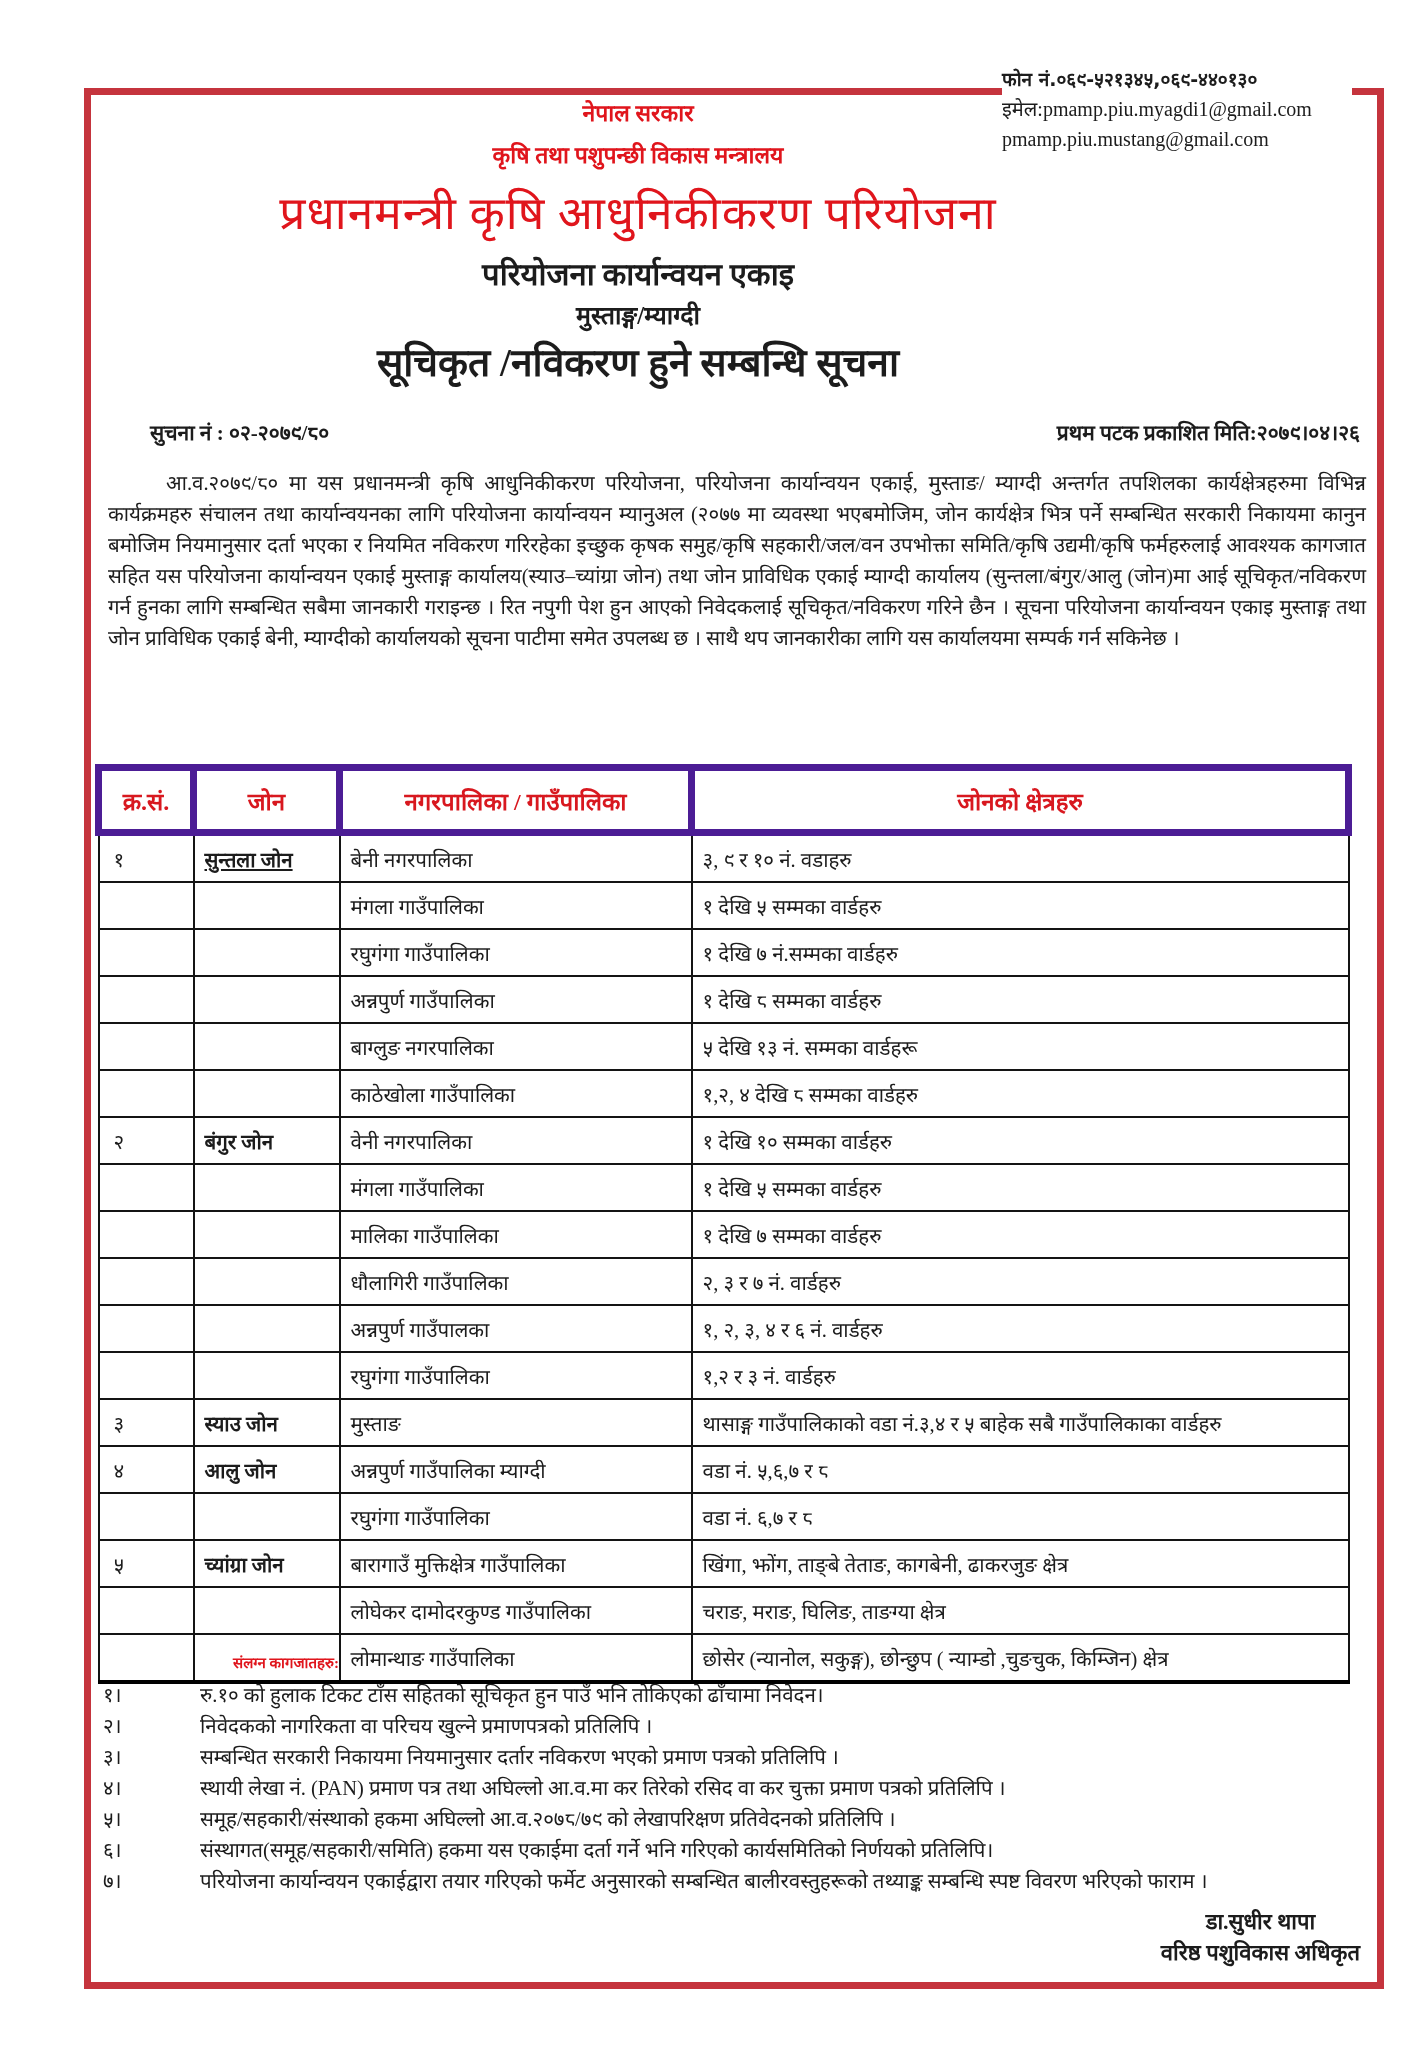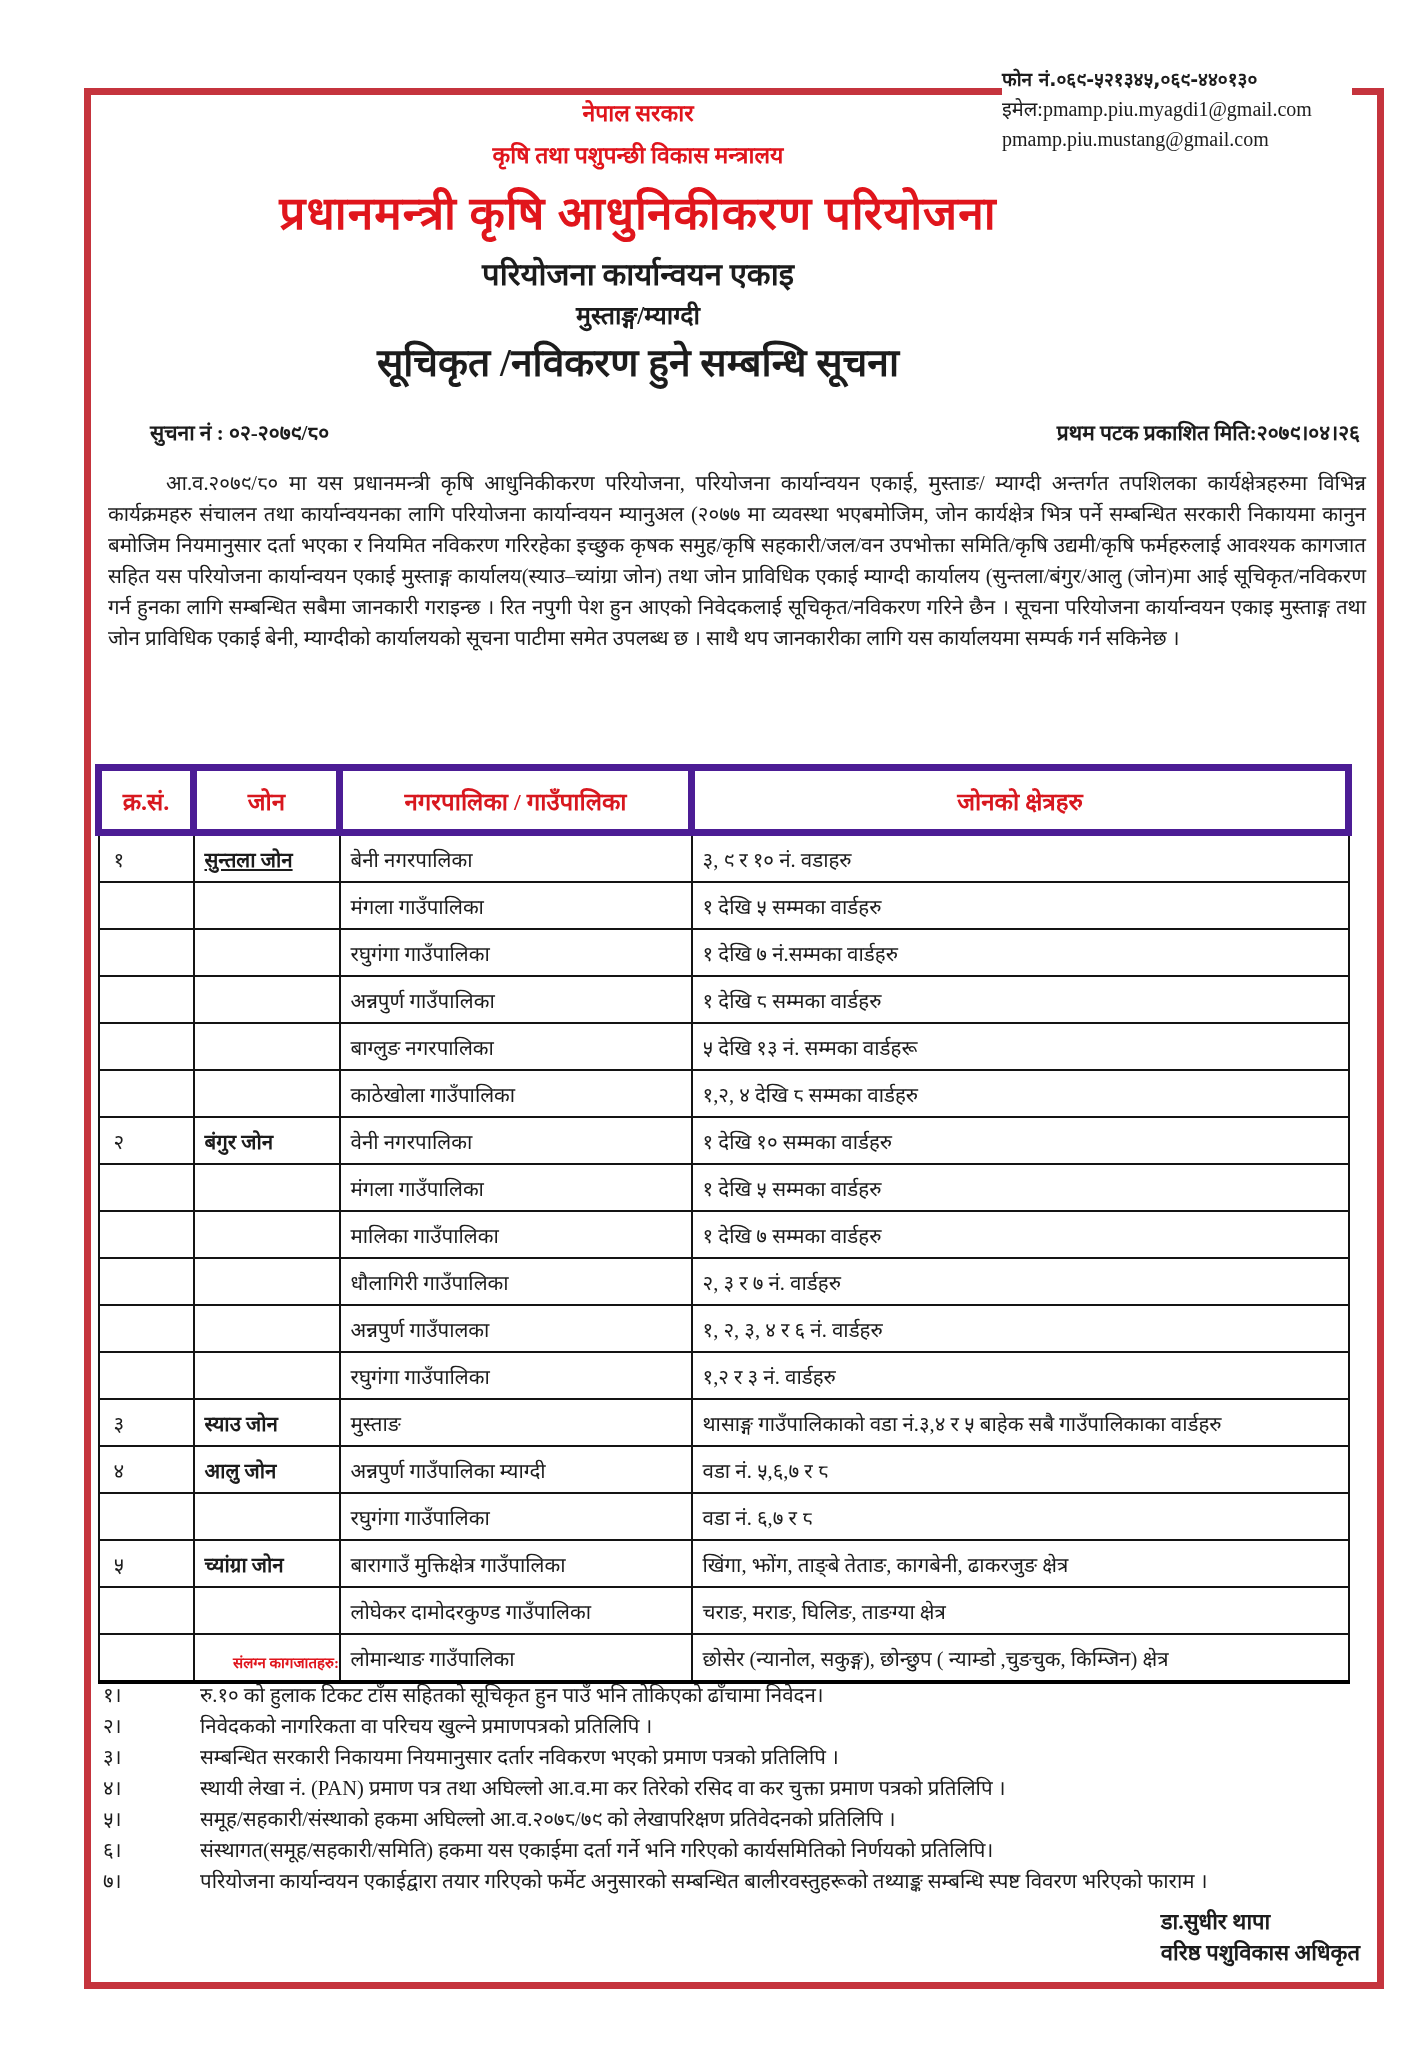--- a/index.html
+++ b/index.html
@@ -15,21 +15,21 @@
   .contact{
     position:absolute;left:1002px;top:64px;width:350px;background:#fff;z-index:5;
     font-size:20px;line-height:30px;text-align:left;
   }
   .contact .phone{font-weight:bold;font-family:"DejaVu Sans","Liberation Sans",sans-serif;font-size:19px;}
   .contact .email{font-size:20px;}
   .h-center{position:absolute;left:89px;width:1010px;text-align:center;z-index:2;padding-left:44px;}
   .red{color:#e0151c;}
   .t-govt{top:96px;font-size:23px;font-weight:bold;}
   .t-ministry{top:138px;font-size:23px;font-weight:bold;}
-  .t-project{top:180px;font-size:46px;font-weight:bold;letter-spacing:1px;}
+  .t-project{top:180px;font-size:46px;font-weight:normal;letter-spacing:1px;}
   .t-unit{top:252px;font-size:31px;font-weight:bold;}
   .t-district{top:297px;font-size:25px;font-weight:bold;}
   .t-subject{top:334px;font-size:39px;font-weight:bold;}
   .notice-no{position:absolute;left:150px;top:418px;font-size:21px;font-weight:bold;z-index:2;}
   .pub-date{position:absolute;right:66px;top:418px;font-size:21px;font-weight:bold;z-index:2;}
   .bodytext{
     position:absolute;left:108px;top:468px;width:1258px;z-index:2;
     font-size:20.5px;line-height:31px;text-align:justify;
   }
   .bodytext p{margin:0;text-indent:58px;}
@@ -48,21 +48,21 @@
   }
   table.zones td.sn{padding-left:14px;}
   table.zones td.zone{font-weight:bold;}
   table.zones td.zone.u{text-decoration:underline;}
   table.zones tbody tr:last-child td{border-bottom:4px solid #000;}
   .attach-head{position:absolute;left:200px;top:1652px;font-size:15px;font-weight:bold;z-index:2;margin-left:33px;}
   .attach-list{position:absolute;left:95px;top:1680px;width:1272px;z-index:2;font-size:20.5px;line-height:31px;}
   .attach-item{display:flex;align-items:flex-start;}
   .attach-item .num{width:105px;flex:0 0 105px;padding-left:8px;box-sizing:border-box;}
   .attach-item .txt{flex:1;}
-  .signature{position:absolute;right:66px;top:1906px;text-align:left;z-index:2;
+  .signature{position:absolute;right:66px;top:1906px;text-align:center;z-index:2;
     font-size:22px;font-weight:bold;line-height:31px;}
 </style>
 </head>
 <body>
 
 <div class="sheet">
   <div class="border-box"></div>
 
   <div class="contact">
     <div class="phone">फोन नं.०६९-५२१३४५,०६९-४४०१३०</div>

